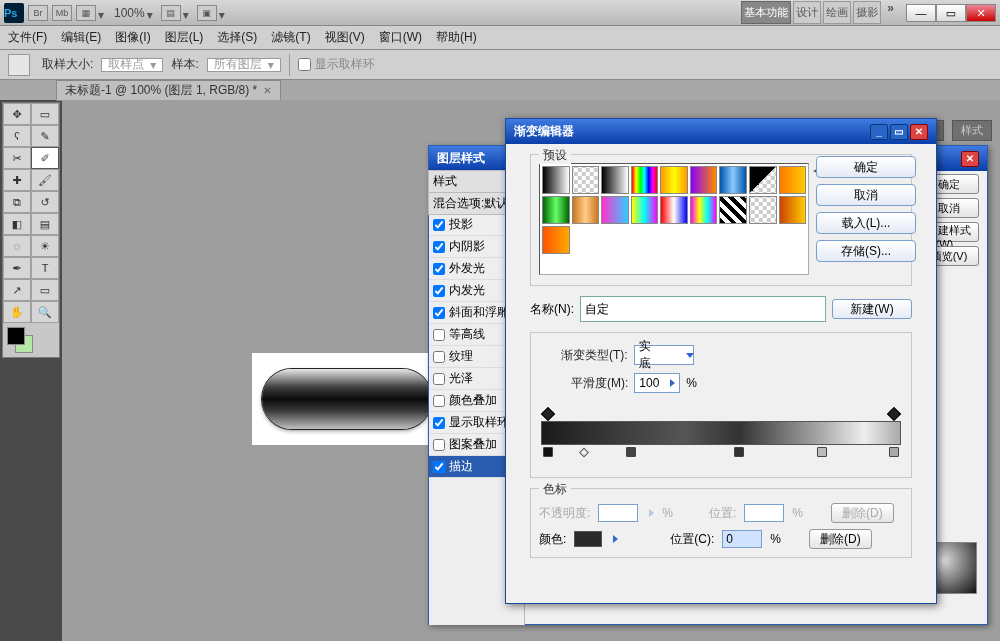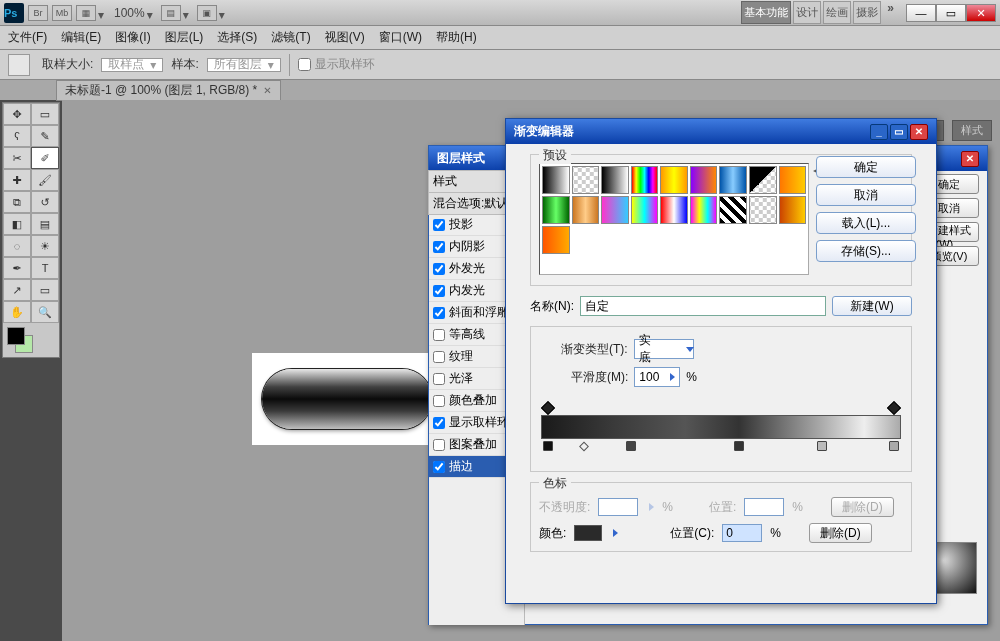--- a/index.html
+++ b/index.html
@@ -68,21 +68,21 @@
 .dlg-grad .dlg-title .wb.cl { background:#d44;border-color:#800;}
 .grad-body { padding: 10px 24px; position: relative; height: calc(100% - 24px); }
 .grp { border: 1px solid #c8c8c8; padding: 8px; margin-bottom: 10px; position: relative; }
 .grp > .lbl { position: absolute; top: -8px; left: 8px; background: #f0f0f0; padding: 0 4px; color: #333; }
 .presets { width: 270px; height: 112px; background: #fff; border: 1px inset #aaa; padding: 2px; overflow:hidden;}
 .preset-row { display: flex; gap: 2px; margin-bottom: 2px; }
 .preset { width: 28px; height: 28px; border: 1px solid #888; }
 .side-btns { position: absolute; left: 310px; top: 12px; display: flex; flex-direction: column; gap: 6px; }
 .side-btns button { width: 100px; height: 22px; background: linear-gradient(#fff,#e4eaf5); border: 1px solid #7a9ecb; border-radius: 4px; }
 .name-row { display: flex; align-items: center; gap: 6px; margin: 6px 0 10px; }
-.name-row input[type=text] { flex: 1; height: 20px; border: 1px solid #7a9; padding: 0 4px; background:#fff;}
+.name-row input[type=text] { flex: 1; height: 26px; border: 1px solid #7a9; padding: 0 4px; background:#fff;}
 .name-row button { width: 80px; height: 20px; border:1px solid #7a9ecb; background:linear-gradient(#fff,#e4eaf5); border-radius:3px;}
 .inline { display:flex; align-items:center; gap:6px;}
 .inline .txt { color:#222;}
 .inline select, .inline .numbox { height: 20px; border: 1px solid #7a9ecb; background:#fff; padding:0 4px;}
 .inline .numbox { width: 46px; display:inline-flex; align-items:center; justify-content:space-between;}
 .grad-bar-wrap { margin: 16px 0 4px; position:relative;}
 .grad-bar { height: 24px; border: 1px solid #555; background: linear-gradient(90deg,#1a1a1a 0%,#3a3a3a 20%,#555 40%,#333 55%,#aaa 78%,#eee 90%,#aaa 100%); }
 .stops-top, .stops-bot { position:relative; height:12px;}
 .stop { position:absolute; width:10px; height:10px; background:#222; border:1px solid #000; transform: translateX(-50%) rotate(45deg);}
 .stop.top { top:0;}

